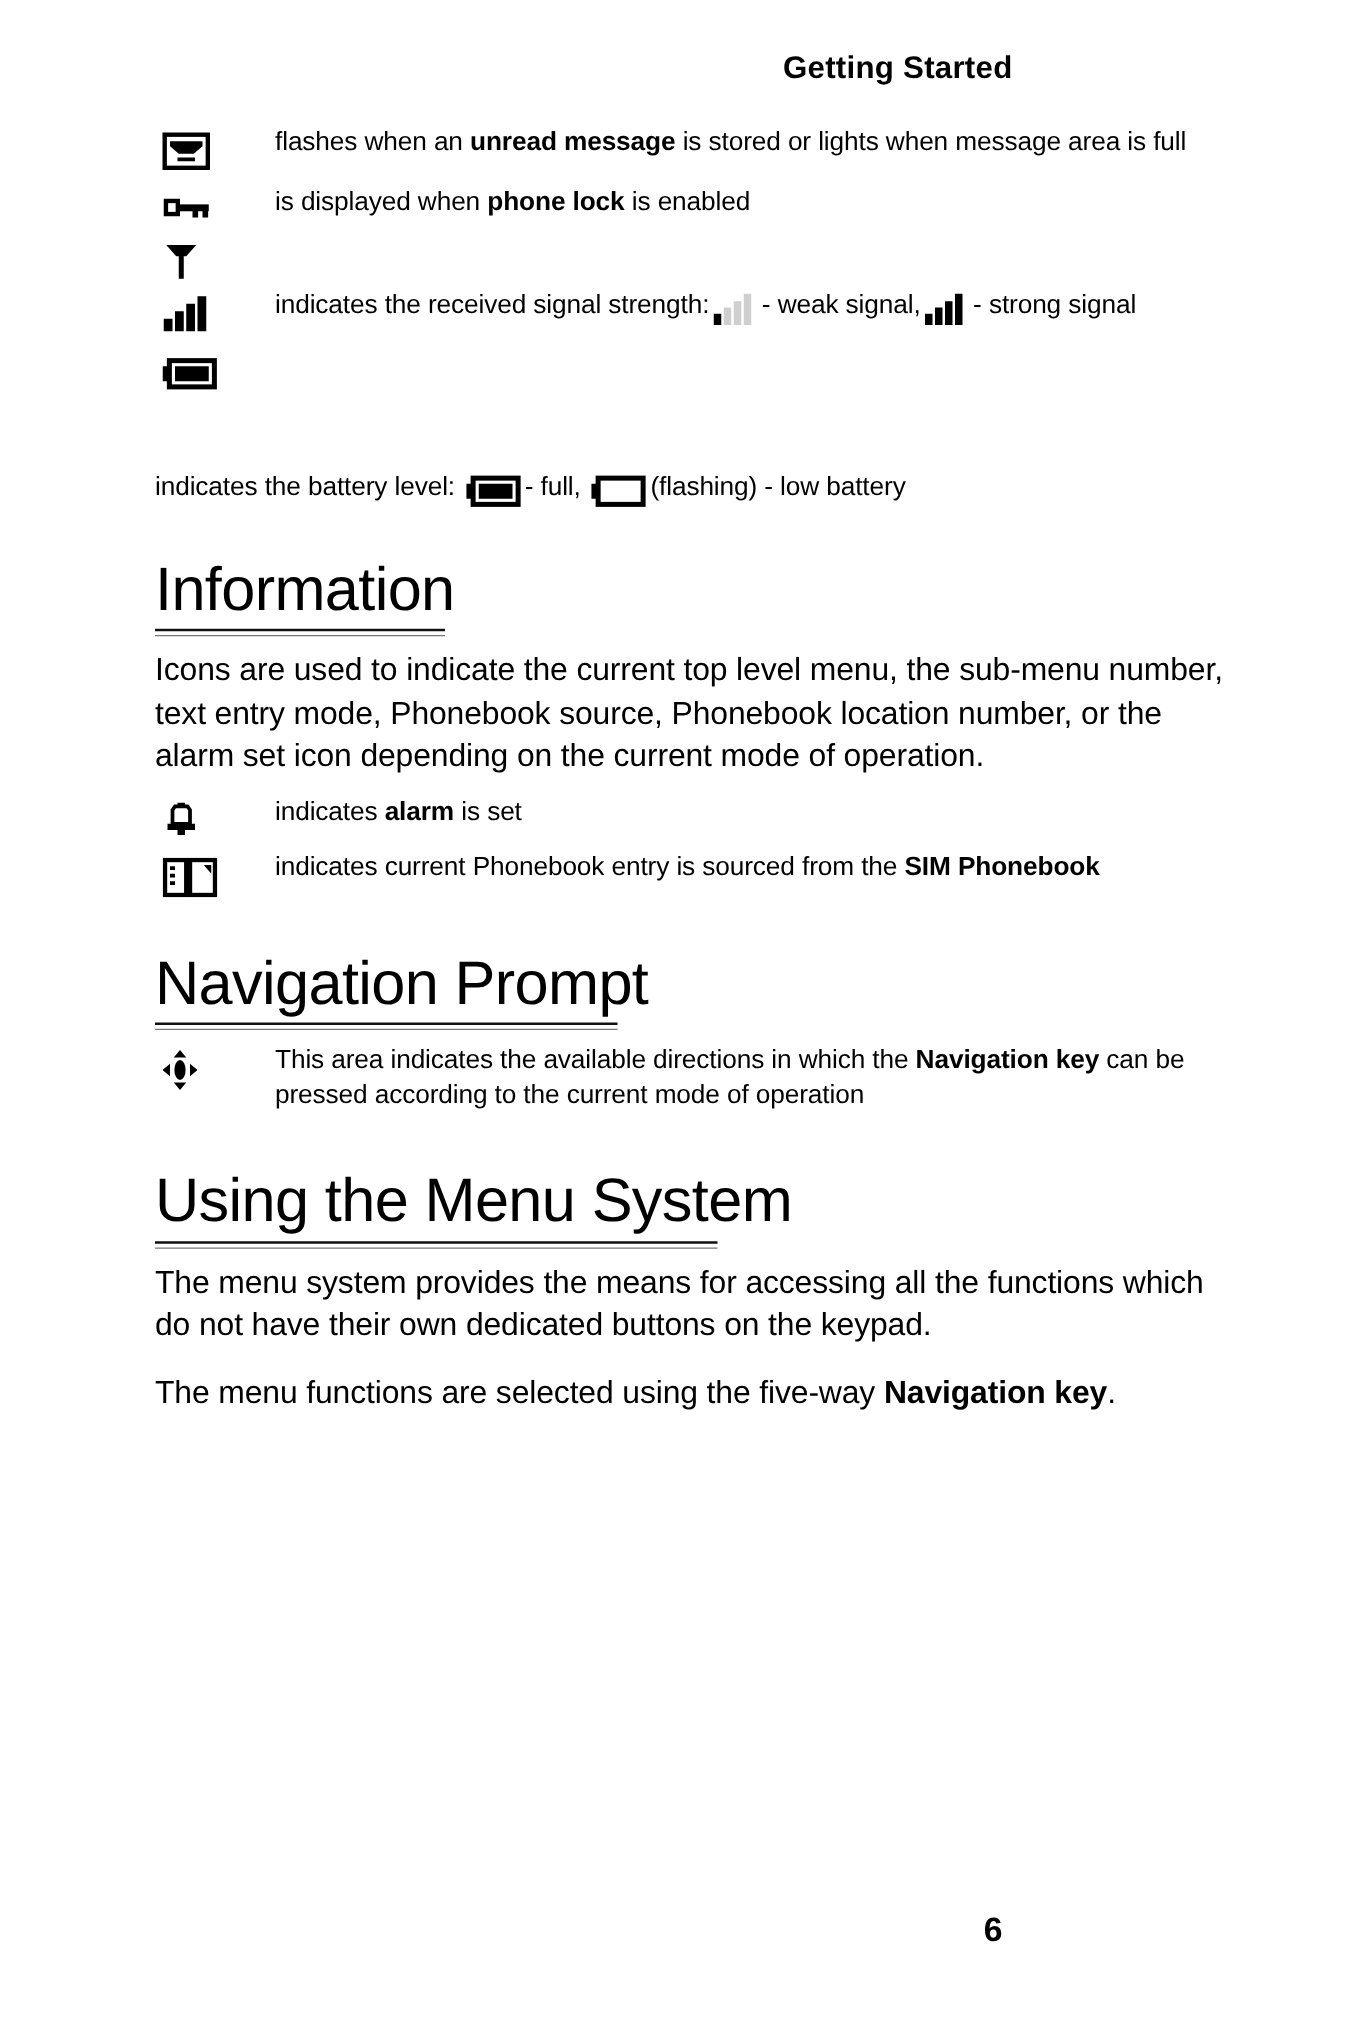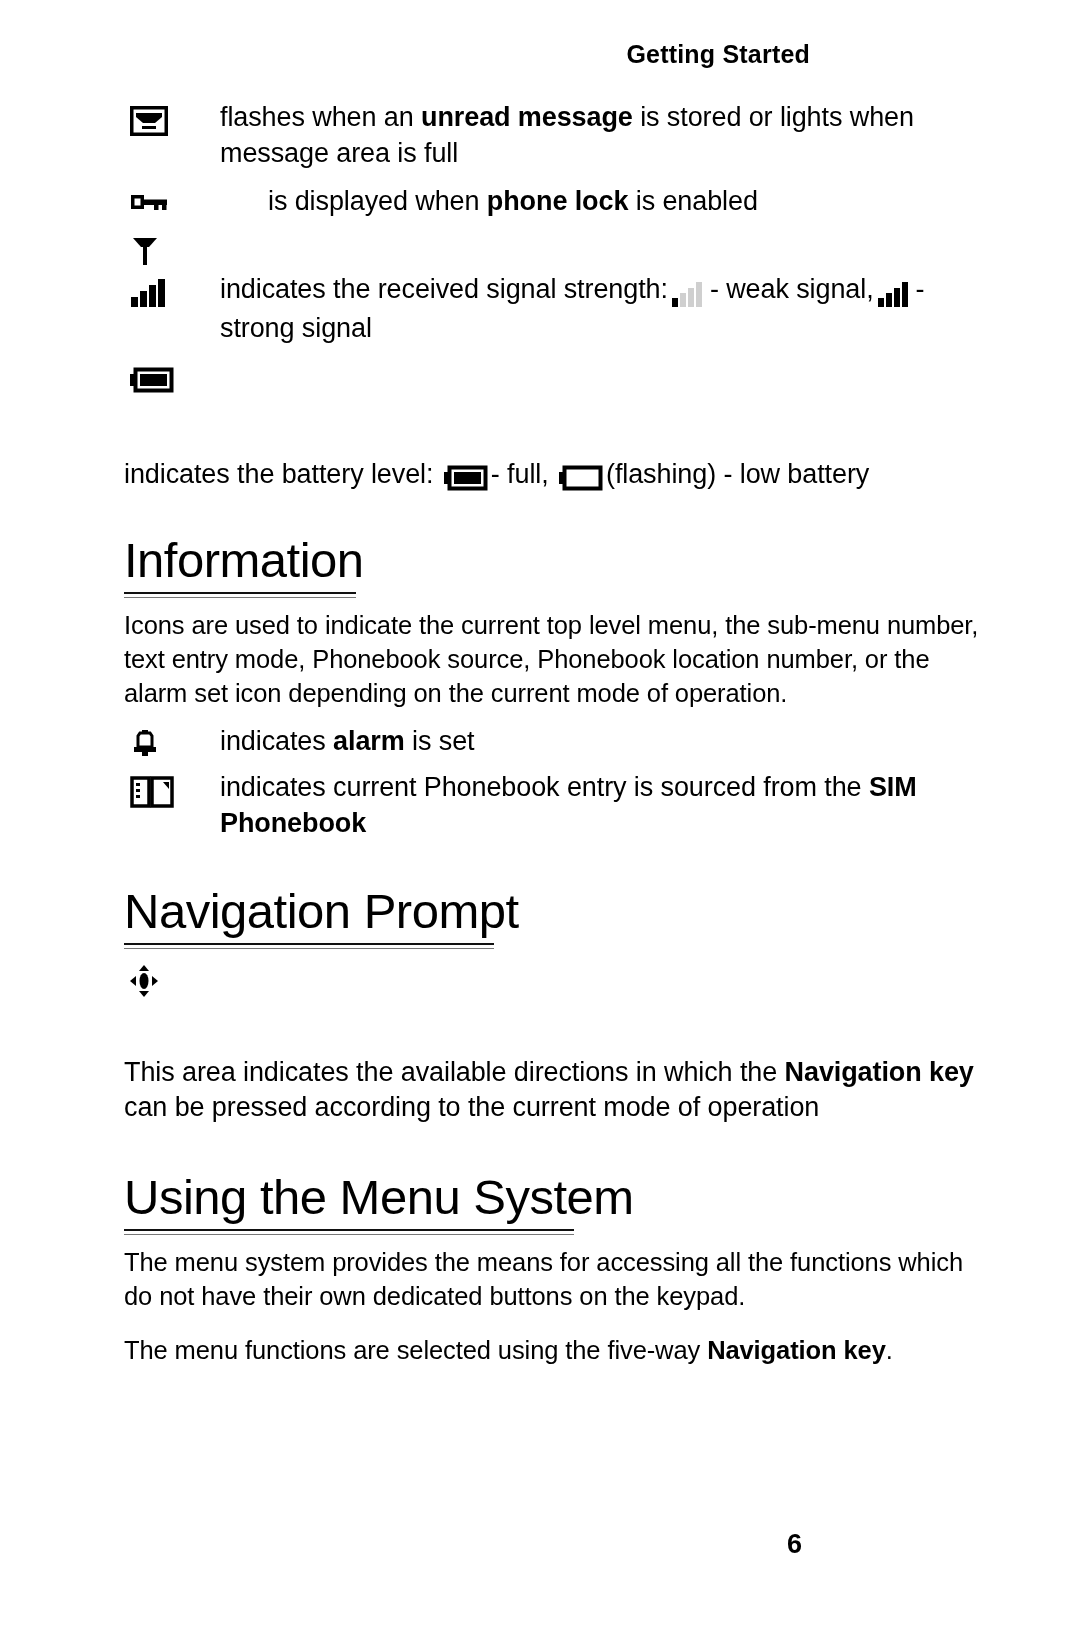--- a/index.html
+++ b/index.html
@@ -52,21 +52,21 @@
     width: 96px;
     flex: 0 0 96px;
     display: flex;
     justify-content: flex-start;
     padding-left: 6px;
     padding-top: 6px;
     box-sizing: border-box;
   }
   .row-text {
     flex: 1 1 auto;
-    font-size: 27px;
+    font-size: 21px;
     line-height: 1.33;
     letter-spacing: -0.1px;
   }
   .row-text b { font-weight: bold; }
 
   
   .heading-block { margin: 30px 0 10px 0; }
   .heading {
     font-size: 49px;
     font-weight: 300;
@@ -128,21 +128,21 @@
           <rect x="1.5" y="1.5" width="35" height="27" fill="#fff" stroke="#000" stroke-width="4"></rect>
           <path d="M6 7 L6 11 L13 17 L25 17 L32 11 L32 7" fill="#000"></path>
           <path d="M12 20 L26 20 L26 23 L12 23 Z" fill="#000"></path>
         </svg>
       </div>
       <div class="row-text">
         <span>flashes when an </span><b>unread message</b><span> is stored or lights when message area is full</span>
       </div>
     </div>
 
-    <div class="icon-row" style="margin-top:12px;gap:48px;">
+    <div class="icon-row" style="margin-top:12px;">
       <div class="icon-cell">
         <svg width="40" height="24" viewBox="0 0 40 24" aria-hidden="true">
           <rect x="1" y="5" width="13" height="14" fill="#000"></rect>
           <rect x="4.5" y="8.5" width="6" height="7" fill="#fff"></rect>
           <rect x="13" y="9.5" width="24" height="5.5" fill="#000"></rect>
           <rect x="24" y="13" width="4.5" height="7" fill="#000"></rect>
           <rect x="32" y="13" width="4.5" height="7" fill="#000"></rect>
         </svg>
       </div>
       <div class="row-text">
@@ -241,21 +241,21 @@
       <div class="row-text">
         <span>indicates current Phonebook entry is sourced from the </span><b>SIM Phonebook</b>
       </div>
     </div>
 
     <div class="heading-block" style="margin-top:44px;">
       <div class="heading">Navigation Prompt</div>
       <div class="heading-rule rule-nav"></div>
     </div>
 
-    <div class="icon-row" style="margin-top:8px;flex-direction:column;">
+    <div class="icon-row" style="margin-top:8px;">
       <div class="icon-cell">
         <svg width="28" height="32" viewBox="0 0 28 32" aria-hidden="true">
           <path d="M14 0 L19 6 L9 6 Z" fill="#000"></path>
           <path d="M14 32 L9 26 L19 26 Z" fill="#000"></path>
           <path d="M0 16 L6 11 L6 21 Z" fill="#000"></path>
           <path d="M28 16 L22 11 L22 21 Z" fill="#000"></path>
           <ellipse cx="14" cy="16" rx="4.5" ry="8" fill="#000"></ellipse>
         </svg>
       </div>
       <div class="row-text">

